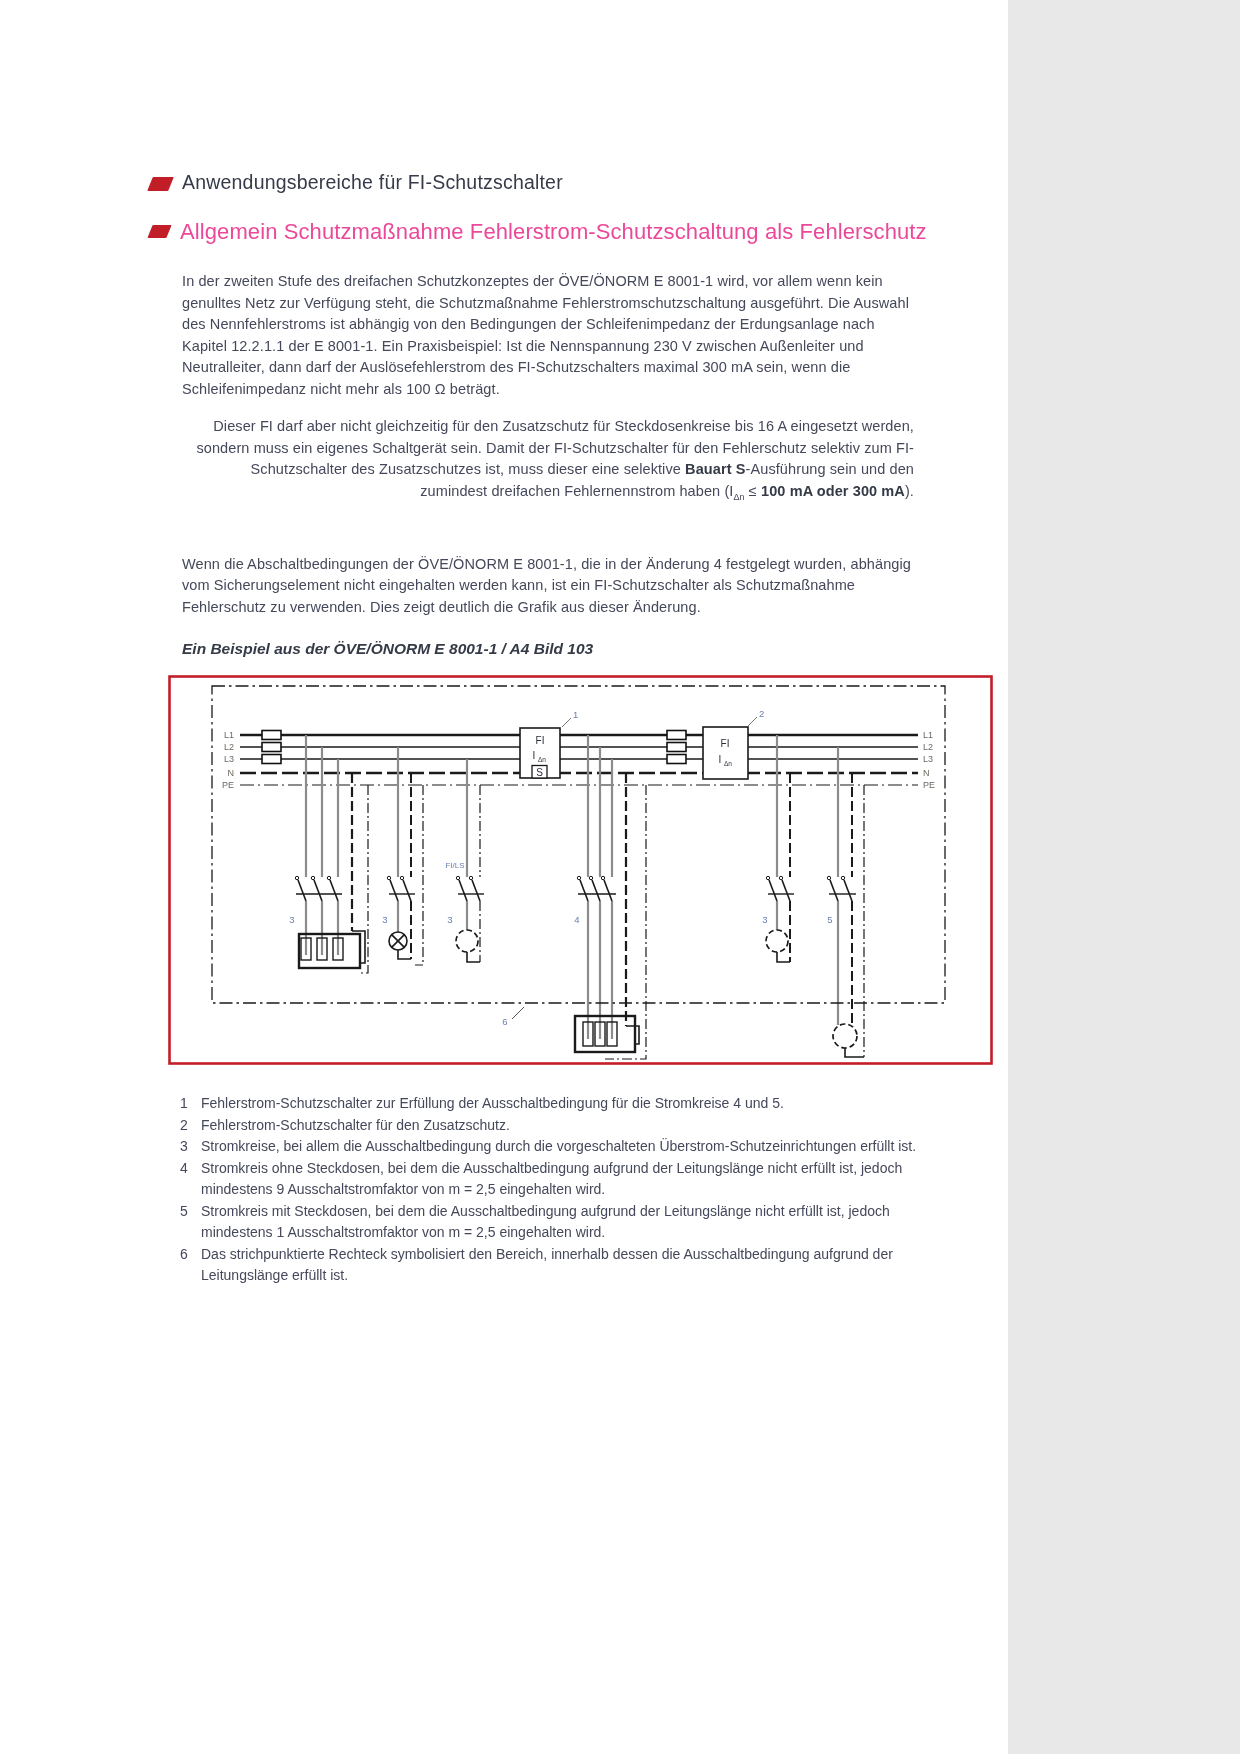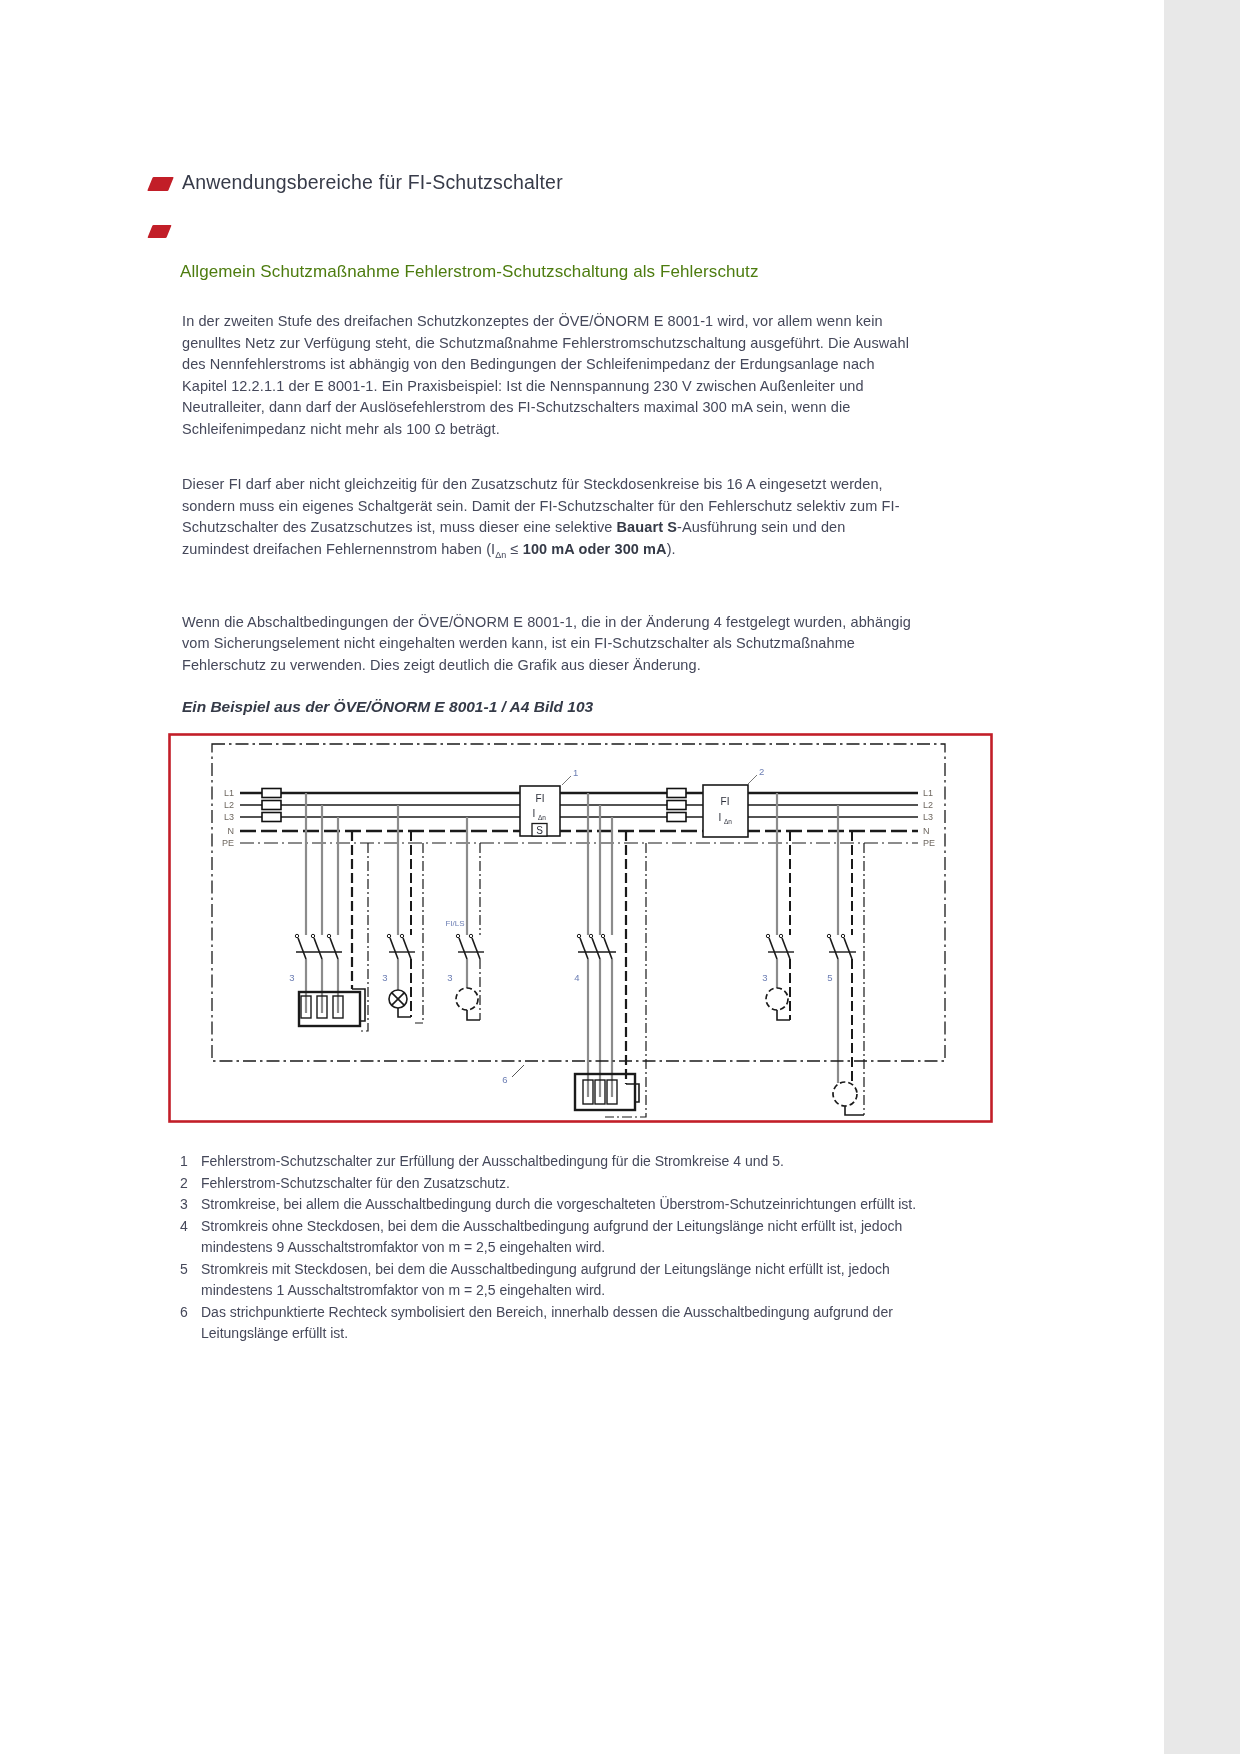--- a/index.html
+++ b/index.html
@@ -1,33 +1,33 @@
 <!DOCTYPE html>
 <html><head>
 <meta charset="utf-8">
 <style>
   html,body{margin:0;padding:0;background:#e8e8e8;}
-  .page{width:1164px;height:1754px;background:#ffffff;position:relative;overflow:hidden;
+  .page{width:1008px;height:1754px;background:#ffffff;position:relative;overflow:hidden;
         font-family:"Liberation Sans",sans-serif;color:#45485a;}
   .content{margin-left:150px;width:800px;padding-top:170px;}
 
   .hrow{display:flex;align-items:flex-start;}
   .flag{width:21px;height:14px;background:#c21e28;transform:skewX(-22deg);flex:none;
         margin:6px 11px 0 0;border-radius:1px;}
   .h1 .flag{margin-top:7px;}
   .h1 .htxt{font-size:19.5px;line-height:24px;color:#373b49;letter-spacing:.2px;}
-  .h2 .htxt,.h3 .htxt{font-size:17px;line-height:23px;color:#4d7c0f;letter-spacing:.1px;margin-top:40px;}
+  .h2 .htxt,.h3 .htxt{font-size:22px;line-height:23px;color:#ec4899;letter-spacing:.1px;}
   .h2 .flag,.h3 .flag{margin-top:5px;width:19px;height:13px;}
   .para{margin-left:32px;width:732px;font-size:14.5px;line-height:21.5px;letter-spacing:.1px;}
   .para b{color:#353a47;}
   .para sub{font-size:9px;}
   .p1{margin-top:24px;}
   .h2{margin-top:26px;}
   .p2{margin-top:28px;}
-  .p3{margin-top:34px;}
+  .p3{margin-top:16px;text-align:right;}
   .h3{margin-top:28px;}
   .h3 .htxt{width:740px;}
   .p4{margin-top:46px;}
   .caption{margin-top:22px;margin-left:32px;font-size:15.5px;font-weight:bold;color:#353a47;font-style:italic;}
   .figure{margin-top:17px;margin-left:18px;width:825px;height:390px;}
   svg text{font-family:"Liberation Sans",sans-serif;}
   .buslbl{font-size:9px;fill:#6e675f;}
   .cnum{font-size:9.5px;fill:#6b7db3;}
   .boxlbl{font-size:10px;fill:#2c2f3a;}
   .boxlbl-sub{font-size:6.5px;fill:#2c2f3a;}

